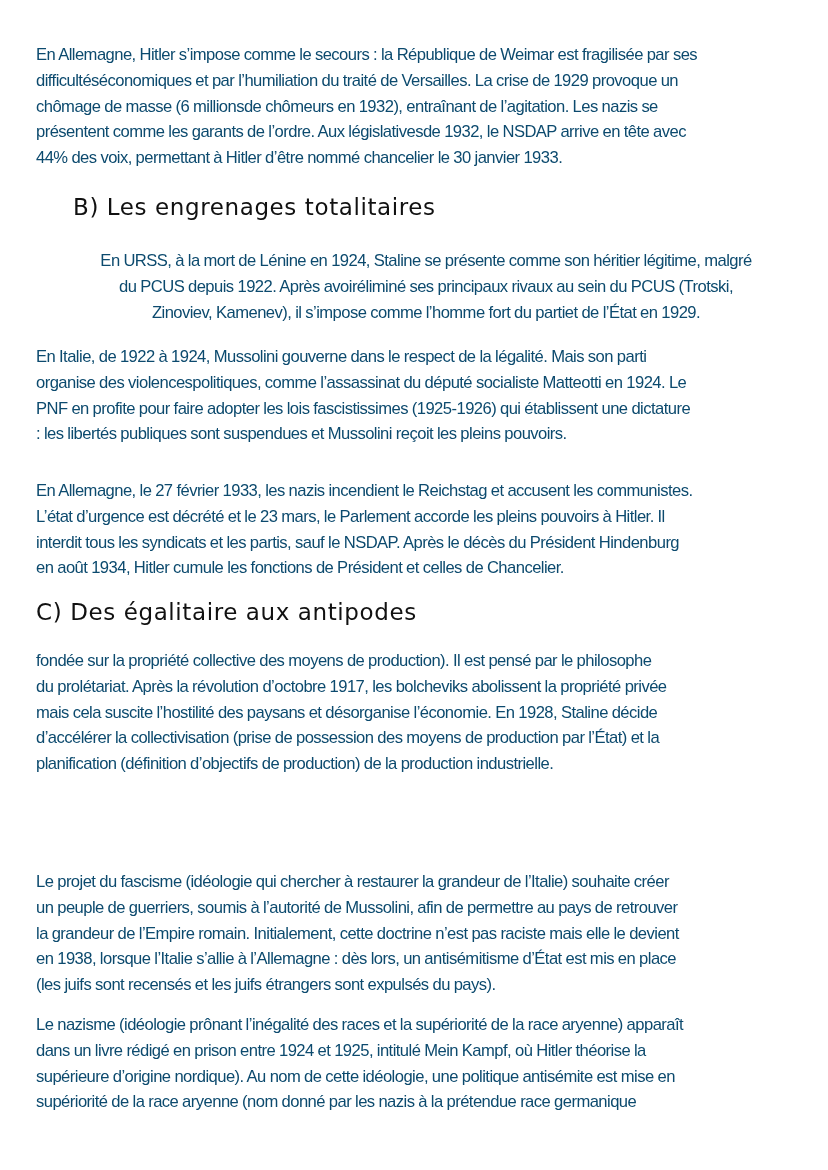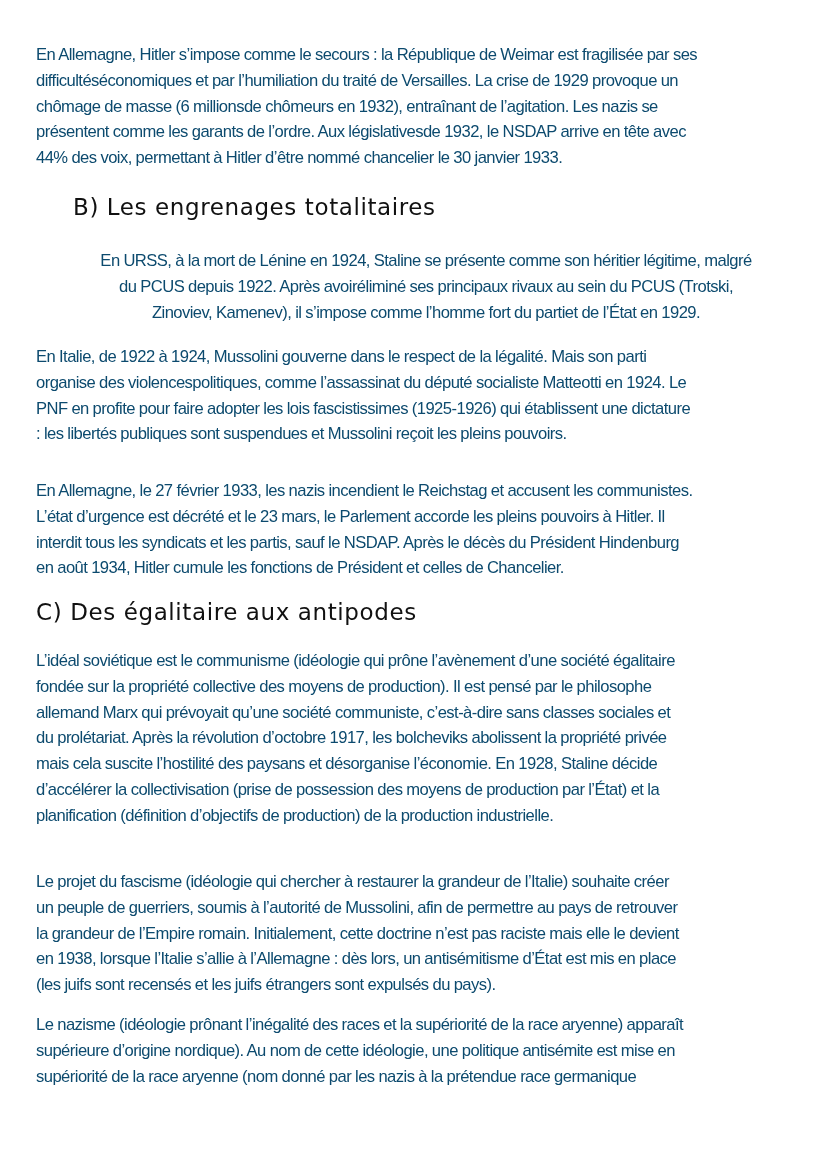--- a/index.html
+++ b/index.html
@@ -80,36 +80,35 @@
   <p class="para" style="top:478px;">
     <span class="ln">En Allemagne, le 27 février 1933, les nazis incendient le Reichstag et accusent les communistes.</span>
     <span class="ln">L’état d’urgence est décrété et le 23 mars, le Parlement accorde les pleins pouvoirs à Hitler. Il</span>
     <span class="ln">interdit tous les syndicats et les partis, sauf le NSDAP. Après le décès du Président Hindenburg</span>
     <span class="ln">en août 1934, Hitler cumule les fonctions de Président et celles de Chancelier.</span>
   </p>
 
   <h2 class="heading" style="top:597px;">C) Des égalitaire aux antipodes</h2>
 
   <p class="para" style="top:648px;">
-    <span class="ln">L’idéal soviétique est le communisme (idéologie qui prône l’avènement d’une société égalitaire</span>
     <span class="ln">fondée sur la propriété collective des moyens de production). Il est pensé par le philosophe</span>
-    <span class="ln">allemand Marx qui prévoyait qu’une société communiste, c’est-à-dire sans classes sociales et</span>
     <span class="ln">du prolétariat. Après la révolution d’octobre 1917, les bolcheviks abolissent la propriété privée</span>
     <span class="ln">mais cela suscite l’hostilité des paysans et désorganise l’économie. En 1928, Staline décide</span>
     <span class="ln">d’accélérer la collectivisation (prise de possession des moyens de production par l’État) et la</span>
     <span class="ln">planification (définition d’objectifs de production) de la production industrielle.</span>
   </p>
 
   <p class="para" style="top:869px;">
     <span class="ln">Le projet du fascisme (idéologie qui chercher à restaurer la grandeur de l’Italie) souhaite créer</span>
     <span class="ln">un peuple de guerriers, soumis à l’autorité de Mussolini, afin de permettre au pays de retrouver</span>
     <span class="ln">la grandeur de l’Empire romain. Initialement, cette doctrine n’est pas raciste mais elle le devient</span>
     <span class="ln">en 1938, lorsque l’Italie s’allie à l’Allemagne : dès lors, un antisémitisme d’État est mis en place</span>
     <span class="ln">(les juifs sont recensés et les juifs étrangers sont expulsés du pays).</span>
   </p>
 
   <p class="para" style="top:1012px;">
     <span class="ln">Le nazisme (idéologie prônant l’inégalité des races et la supériorité de la race aryenne) apparaît</span>
+    <span class="ln">dans un livre rédigé en prison entre 1924 et 1925, intitulé Mein Kampf, où Hitler théorise la</span>
     <span class="ln">supérieure d’origine nordique). Au nom de cette idéologie, une politique antisémite est mise en</span>
     <span class="ln">supériorité de la race aryenne (nom donné par les nazis à la prétendue race germanique</span>
   </p>
 
 </div>
 
 </body></html>

